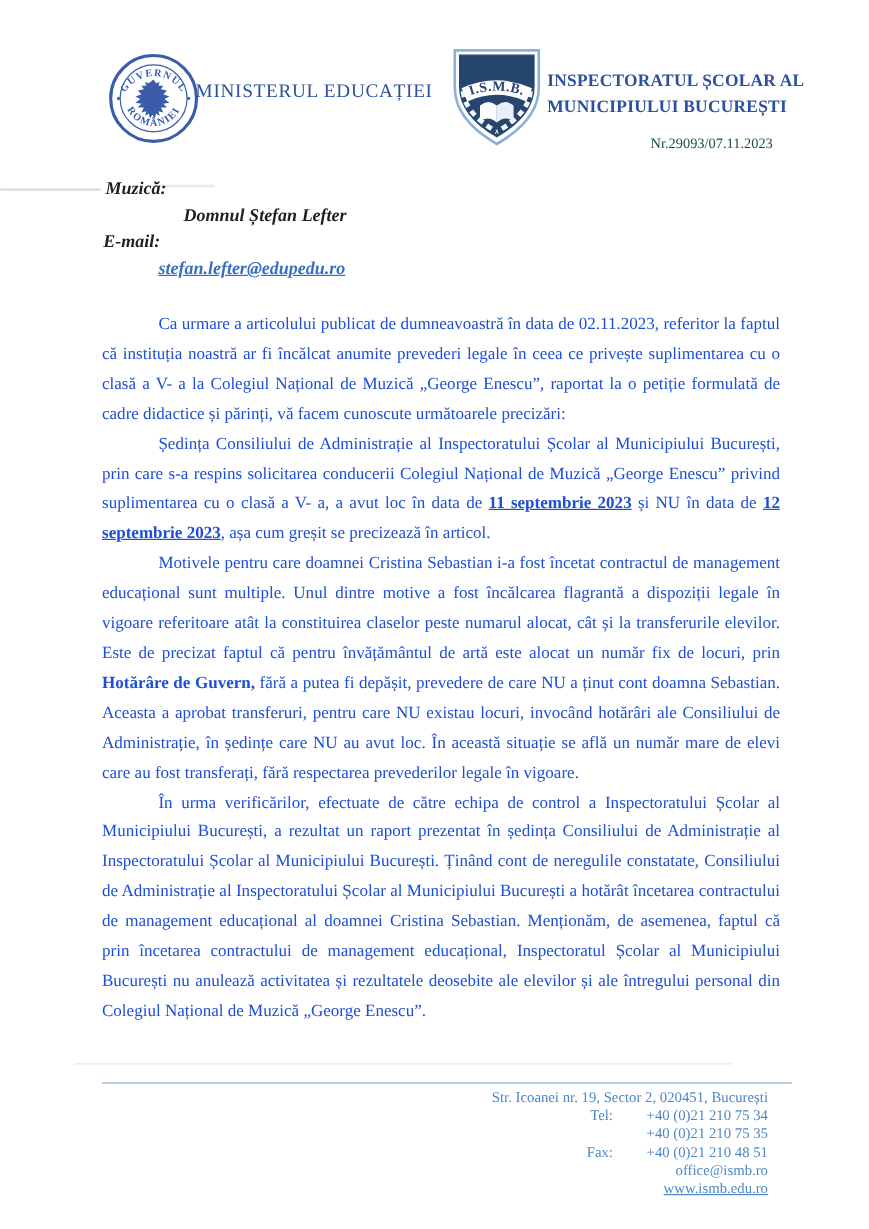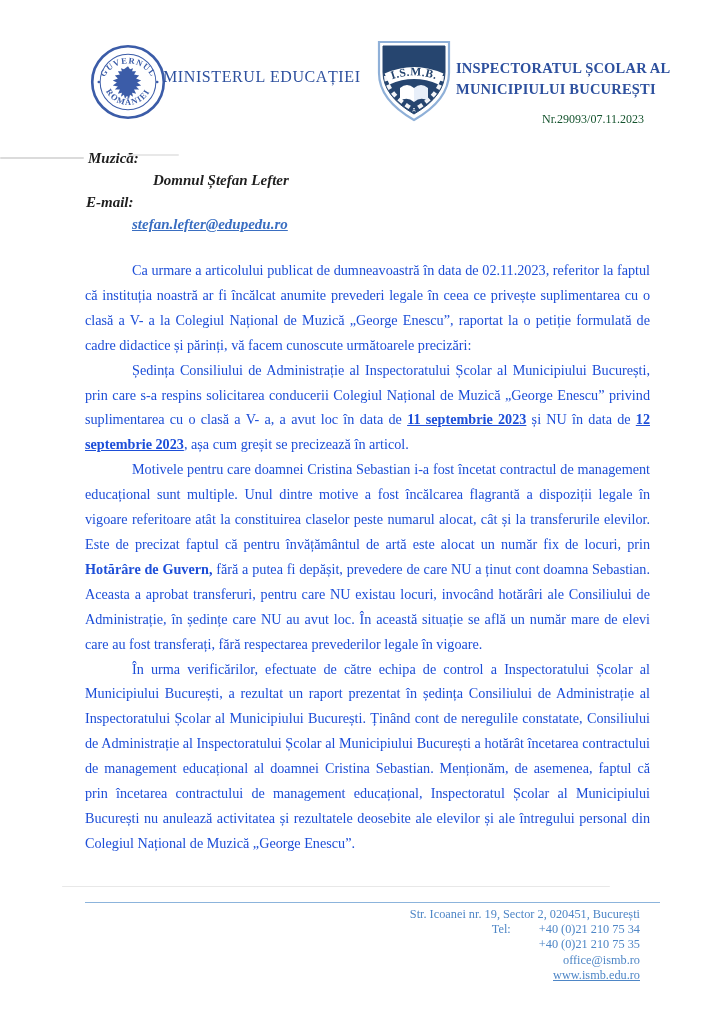--- a/index.html
+++ b/index.html
@@ -123,20 +123,24 @@
     <div>Str. Icoanei nr. 19, Sector 2, 020451, București</div>
     <div>
         <div class="frow">
           <span class="flabel">Tel:</span>
           <span>+40 (0)21 210 75 34</span>
         </div>
         <div class="frow">
           <span>+40 (0)21 210 75 35</span>
         </div>
         <div class="frow">
+          <span class="flabel">Fax:</span>
+          <span>+40 (0)21 210 48 51</span>
+        </div>
+        <div class="frow">
           <span>office@ismb.ro</span>
         </div>
         <div class="frow">
           <span class="u">www.ismb.edu.ro</span>
         </div>
       </div>
   </div>
 
 </div>
 

